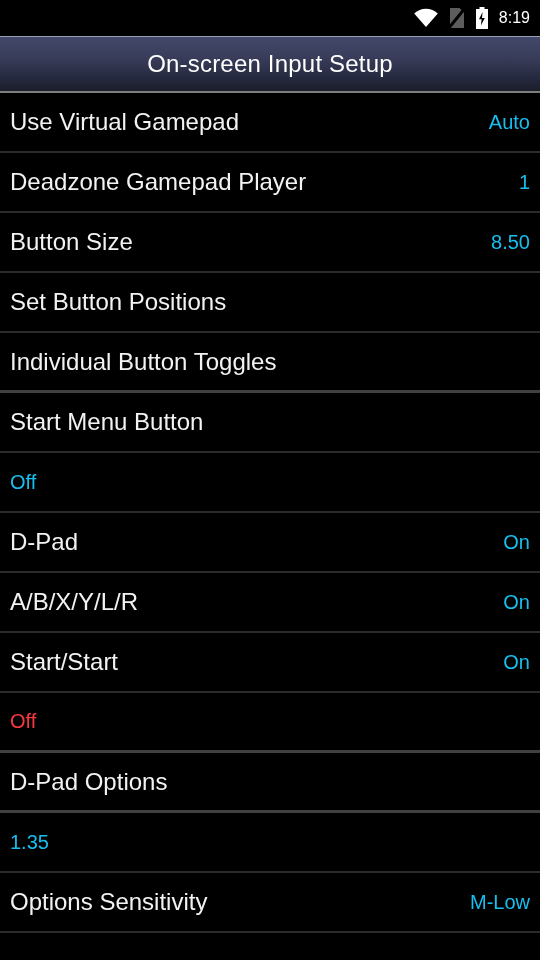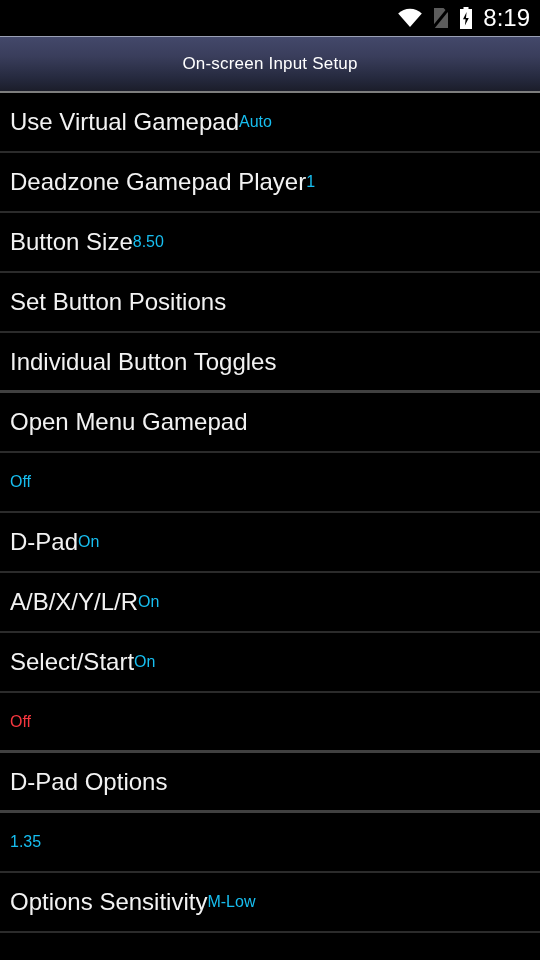--- a/index.html
+++ b/index.html
@@ -29,69 +29,70 @@
     display: flex;
     align-items: center;
     gap: 9px;
   }
   .status-icon {
     display: block;
     line-height: 0;
   }
   .status-time {
     color: #ffffff;
-    font-size: 24px;
+    font-size: 16px;
     font-weight: normal;
     letter-spacing: 0px;
     margin-left: 10px;
     line-height: 36px;
   }
 
   
   .titlebar {
     height: 57px;
     background: linear-gradient(to bottom, #43486a 0%, #3a3e5c 35%, #262a3f 75%, #1b1d2a 100%);
     border-top: 1px solid #9aa0b4;
     border-bottom: 2px solid #7d7d7d;
     box-sizing: border-box;
     display: flex;
     align-items: center;
     justify-content: center;
   }
   .titlebar-text {
     color: #ffffff;
-    font-size: 17px;
+    font-size: 24px;
     font-weight: normal;
     letter-spacing: 0.2px;
   }
 
   
   .list {
     background: #000000;
   }
   .row {
     height: 60px;
     box-sizing: border-box;
     display: flex;
     align-items: center;
+    justify-content: space-between;
     padding: 0 10px 0 10px;
     border-bottom: 2px solid #2b2b2b;
     background: #000000;
   }
   .row.section-end {
     border-bottom: 3px solid #404040;
   }
   .row-label {
     color: #f2f2f2;
     font-size: 24px;
     font-weight: normal;
     white-space: nowrap;
   }
   .row-value {
-    font-size: 16px;
+    font-size: 20px;
     font-weight: normal;
     white-space: nowrap;
     color: #17bef0;
   }
   .row-value.accent-red {
     color: #f8373f;
   }
 </style>
 </head>
 <body>
@@ -141,35 +142,35 @@
       <span class="row-label">Button Size</span>
       <span class="row-value">8.50</span>
     </div>
     <div class="row">
       <span class="row-label">Set Button Positions</span>
     </div>
     <div class="row section-end">
       <span class="row-label">Individual Button Toggles</span>
     </div>
     <div class="row">
-      <span class="row-label">Open Menu Gamepad</span>
+      <span class="row-label">Start Menu Button</span>
     </div>
     <div class="row">
       <span class="row-value">Off</span>
     </div>
     <div class="row">
       <span class="row-label">D-Pad</span>
       <span class="row-value">On</span>
     </div>
     <div class="row">
       <span class="row-label">A/B/X/Y/L/R</span>
       <span class="row-value">On</span>
     </div>
     <div class="row">
-      <span class="row-label">Select/Start</span>
+      <span class="row-label">Start/Start</span>
       <span class="row-value">On</span>
     </div>
     <div class="row section-end">
       <span class="row-value accent-red">Off</span>
     </div>
     <div class="row section-end">
       <span class="row-label">D-Pad Options</span>
     </div>
     <div class="row">
       <span class="row-value">1.35</span>

